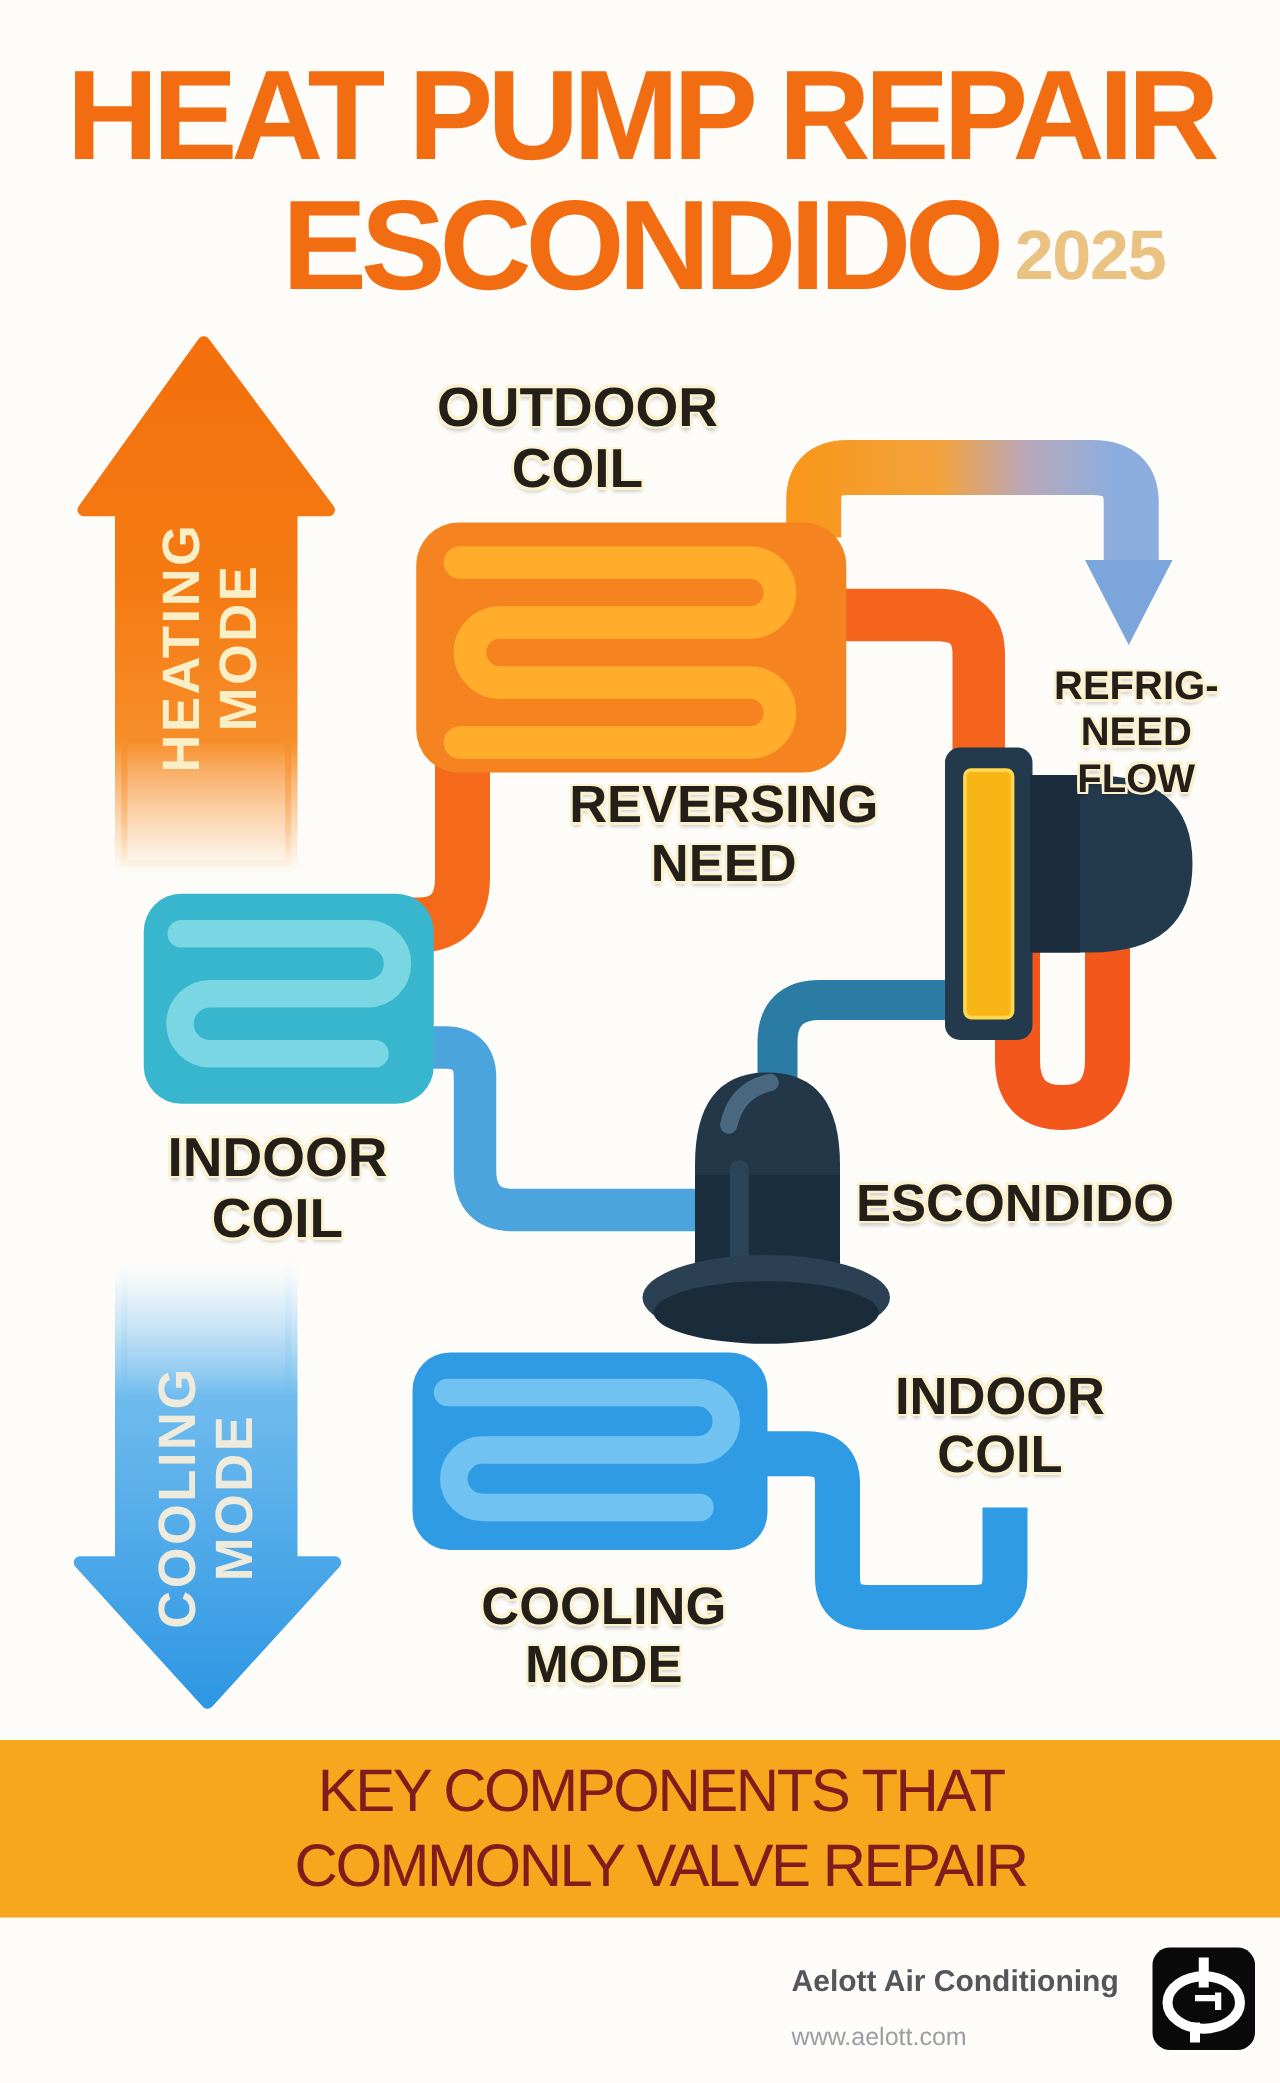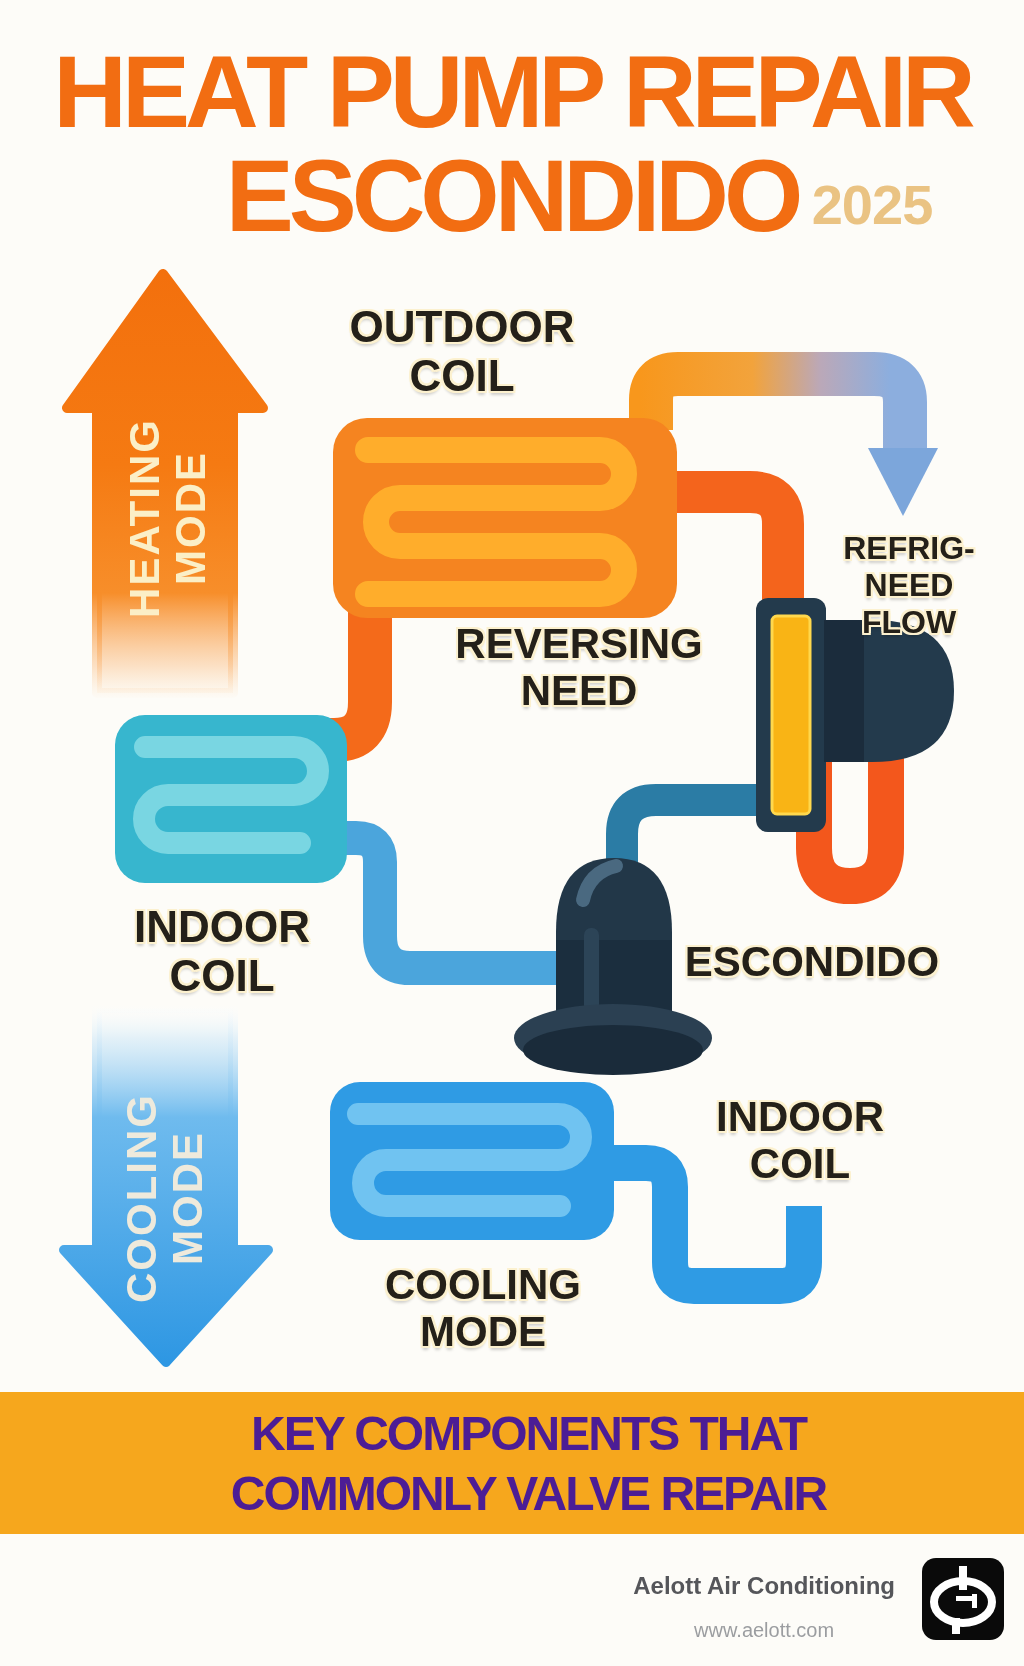--- a/index.html
+++ b/index.html
@@ -41,26 +41,26 @@
   }
   .mode-heating{color:#FBEFC7;}
   .mode-cooling{color:#EEEADC;}
 
   
   .banner{
     position:absolute;left:0;top:1392px;width:1024px;height:142px;
     background:#F6A71D;text-align:center;
   }
   .banner-text{
-    padding-top:12px;font-weight:700;font-size:48px;line-height:60px;
-    color:#4c1d95;letter-spacing:-2px;padding-left:33px;
-  }
-
-  
-  .footer-text{position:absolute;right:129px;top:1572px;text-align:center;}
+    padding-top:12px;font-weight:400;font-size:48px;line-height:60px;
+    color:#7f1d1d;letter-spacing:-2px;padding-left:33px;
+  }
+
+  
+  .footer-text{position:absolute;right:129px;top:1572px;text-align:left;}
   .company{font-weight:700;font-size:24px;color:#55565A;}
   .website{margin-top:19px;font-size:20px;color:#9B9DA0;}
   .logo{
     position:absolute;left:922px;top:1558px;width:82px;height:82px;
     background:#0A0A0A;border-radius:14px;
   }
   .logo svg{position:absolute;left:0;top:0;}
 </style>
 </head>
 <body>

